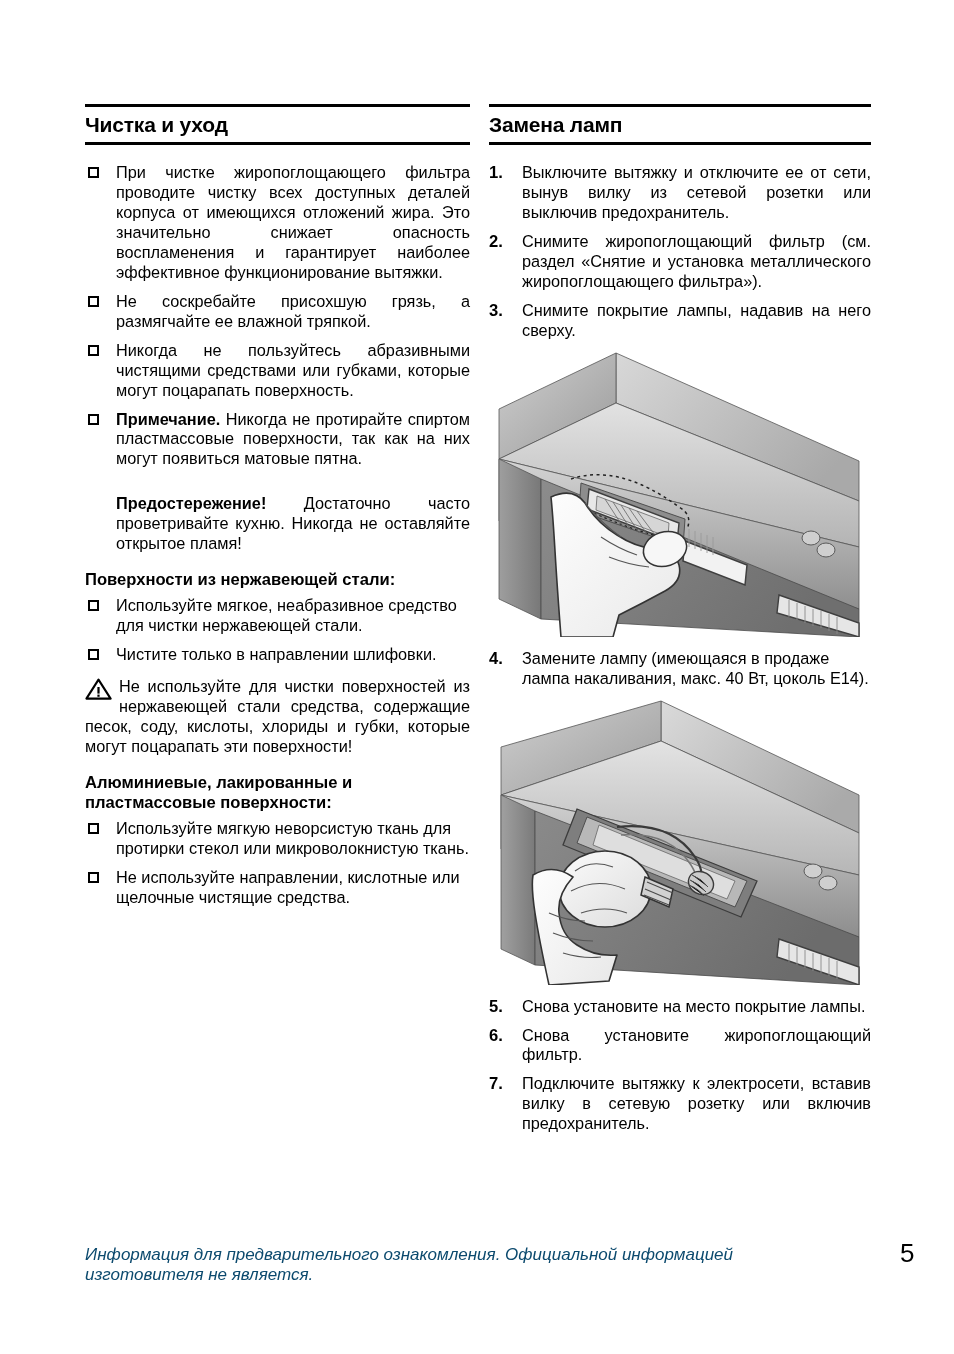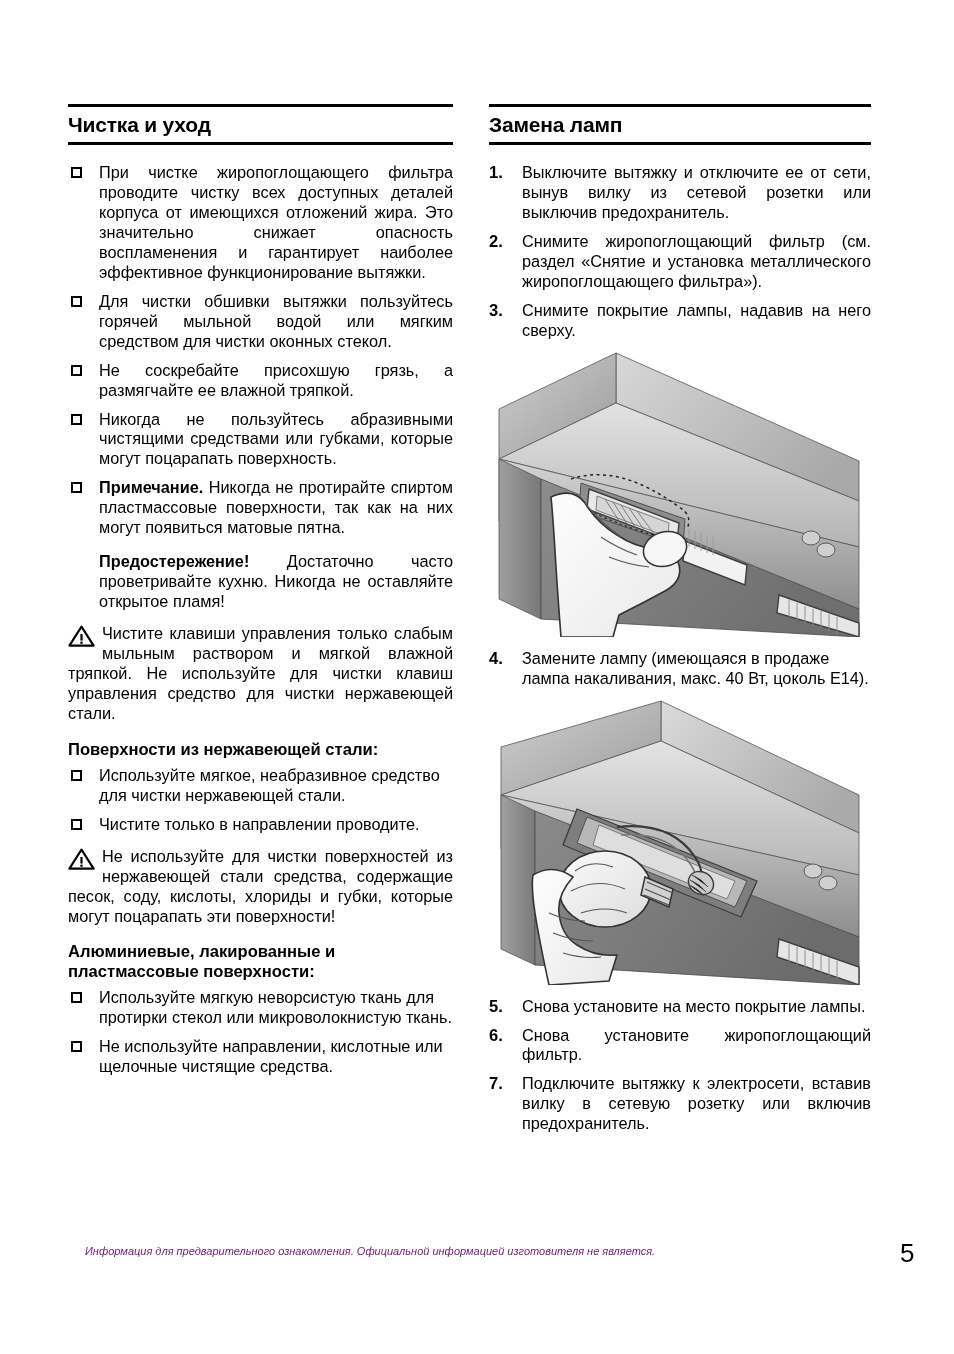--- a/index.html
+++ b/index.html
@@ -15,21 +15,21 @@
     font-family: "Liberation Sans", sans-serif;
     color: #000000;
     overflow: hidden;
   }
 
   
   .col {
     position: absolute;
     top: 104px;
   }
-  .col-left  { left: 68px;  width: 385px; }
+  .col-left  { left: 85px;  width: 385px; }
   .col-right { left: 489px; width: 382px; }
 
   
   .sec-head {
     border-top: 3px solid #000;
     border-bottom: 3px solid #000;
     padding: 7px 0 6px 0;
     margin: 0 0 18px 0;
   }
   .sec-head .sec-title {
@@ -127,23 +127,23 @@
   
   .figure {
     margin: 10px 0 12px 0;
   }
   .figure svg { display: block; }
   .footer-note {
     position: absolute;
     left: 85px;
     top: 1245px;
     width: 740px;
-    font-size: 11px;
+    font-size: 17px;
     font-style: italic;
-    color: #701a75;
+    color: #0c4a6e;
     line-height: 1.2;
   }
   .page-num {
     position: absolute;
     left: 900px;
     top: 1238px;
     font-size: 26px;
     font-weight: normal;
   }
 </style>
@@ -159,56 +159,44 @@
     </div>
 
 
     <ul class="box-list">
       <li>
         <span class="bullet-box"></span>
         <span class="just" style="display:block">При чистке жиропоглощающего фильтра проводите чистку всех доступных деталей корпуса от имеющихся отложений жира. Это значительно снижает опасность воспламенения и гарантирует наиболее эффективное функционирование вытяжки.</span>
       </li>
       <li>
         <span class="bullet-box"></span>
-        <span class="just" style="display:block">Для чистки обшивки вытяжки пользуйтесь горячей мыльной водой или мягким средством для чистки оконных стекол.</span>
-      </li>
-      <li>
-        <span class="bullet-box"></span>
         <span class="just" style="display:block">Не соскребайте присохшую грязь, а размягчайте ее влажной тряпкой.</span>
       </li>
       <li>
         <span class="bullet-box"></span>
         <span class="just" style="display:block">Никогда не пользуйтесь абразивными чистящими средствами или губками, которые могут поцарапать поверхность.</span>
       </li>
       <li>
         <span class="bullet-box"></span>
         <span class="just" style="display:block"><span class="lbl">Примечание.</span><span> Никогда не протирайте спиртом пластмассовые поверхности, так как на них могут появиться матовые пятна.</span></span>
-        <p class="just" style="margin-top:14px;margin-bottom:0"><span class="lbl">Предостережение!</span><span> Достаточно часто проветривайте кухню. Никогда не оставляйте открытое пламя!</span></p>
+        <p class="just" style="margin-top:25px;margin-bottom:0"><span class="lbl">Предостережение!</span><span> Достаточно часто проветривайте кухню. Никогда не оставляйте открытое пламя!</span></p>
       </li>
     </ul>
 
-    <div class="warn">
-      <svg class="tri" viewBox="0 0 27 22">
-        <path d="M13.5 1.6 L25.6 20.6 L1.4 20.6 Z" fill="none" stroke="#000" stroke-width="2.1" stroke-linejoin="round"></path>
-        <rect x="12.4" y="9" width="2.2" height="6.6" fill="#000"></rect>
-        <rect x="12.4" y="16.6" width="2.2" height="2.2" fill="#000"></rect>
-      </svg>
-      <span>Чистите клавиши управления только слабым мыльным раствором и мягкой влажной тряпкой. Не используйте для чистки клавиш управления средство для чистки нержавеющей стали.</span>
-    </div>
 
     <div class="sub-head">Поверхности из нержавеющей стали:</div>
 
     <ul class="box-list">
       <li>
         <span class="bullet-box"></span>
         <span style="display:block">Используйте мягкое, неабразивное средство для чистки нержавеющей стали.</span>
       </li>
       <li>
         <span class="bullet-box"></span>
-        <span style="display:block">Чистите только в направлении проводите.</span>
+        <span style="display:block">Чистите только в направлении шлифовки.</span>
       </li>
     </ul>
 
     <div class="warn">
       <svg class="tri" viewBox="0 0 27 22">
         <path d="M13.5 1.6 L25.6 20.6 L1.4 20.6 Z" fill="none" stroke="#000" stroke-width="2.1" stroke-linejoin="round"></path>
         <rect x="12.4" y="9" width="2.2" height="6.6" fill="#000"></rect>
         <rect x="12.4" y="16.6" width="2.2" height="2.2" fill="#000"></rect>
       </svg>
       <span>Не используйте для чистки поверхностей из нержавеющей стали средства, содержащие песок, соду, кислоты, хлориды и губки, которые могут поцарапать эти поверхности!</span>

